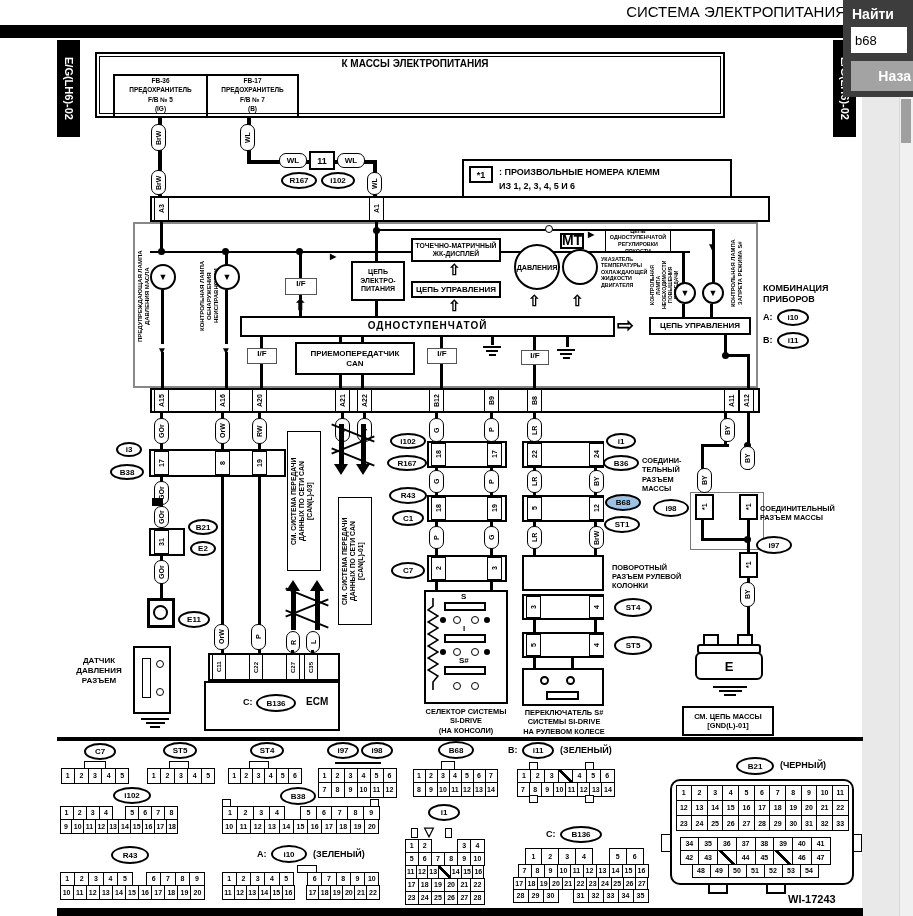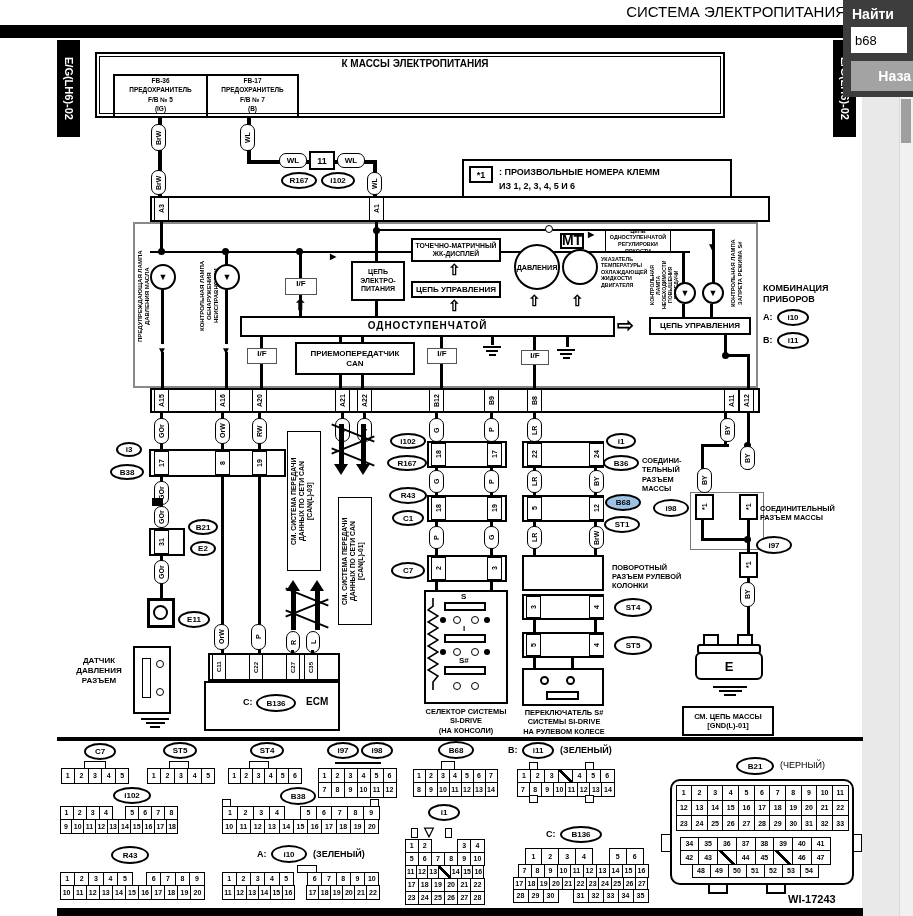--- a/index.html
+++ b/index.html
@@ -765,21 +765,21 @@
       <div class="cl e"></div>
       <div class="cl">31</div>
       <div class="cl">32</div>
       <div class="cl">33</div>
       <div class="cl">34</div>
       <div class="cl">35</div>
     </div>
   </div>
 
 <b class="a ov" style="left:736px;top:757px;width:38px;height:18px">B21</b>
-<b class="a" style="left:780px;top:760px;font-weight:normal;font-size:9px">(ЧЕРНЫЙ)</b>
+<b class="a" style="left:780px;top:760px;font-weight:bold;font-size:9px">(ЧЕРНЫЙ)</b>
 <div class="a" style="left:670px;top:779px;width:184px;height:106px;border:2px solid #000;border-radius:10px;background:#fff"></div>
 <i class="a b1" style="left:661px;top:834px;width:10px;height:18px"></i>
 <i class="a b1" style="left:853px;top:834px;width:9px;height:18px"></i>
 <div class="a gr" style="left:676px;top:785px;width:172px;height:46px">
     <div class="rw">
       <div class="cl">1</div>
       <div class="cl">2</div>
       <div class="cl">3</div>
       <div class="cl">4</div>
       <div class="cl">5</div>

